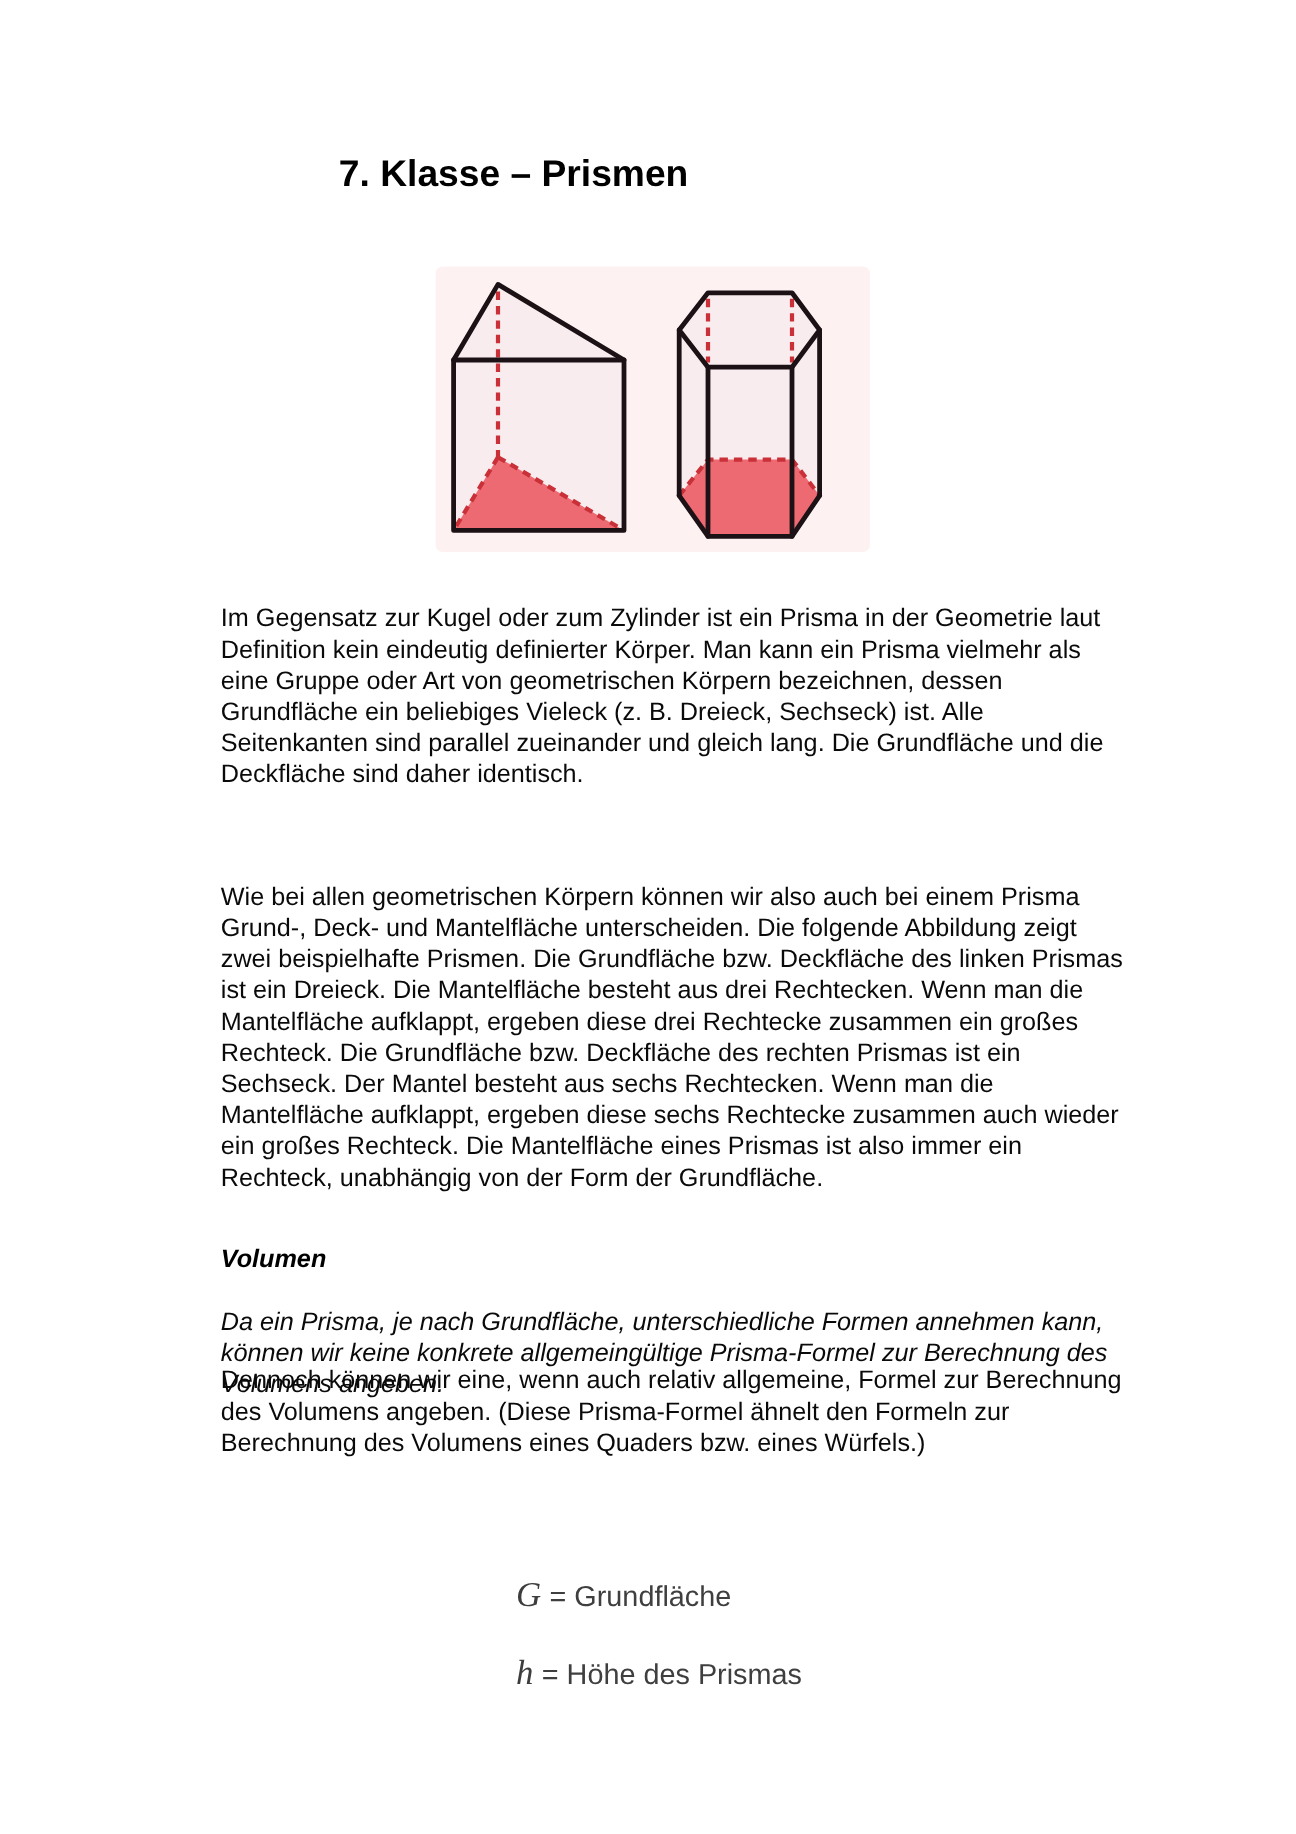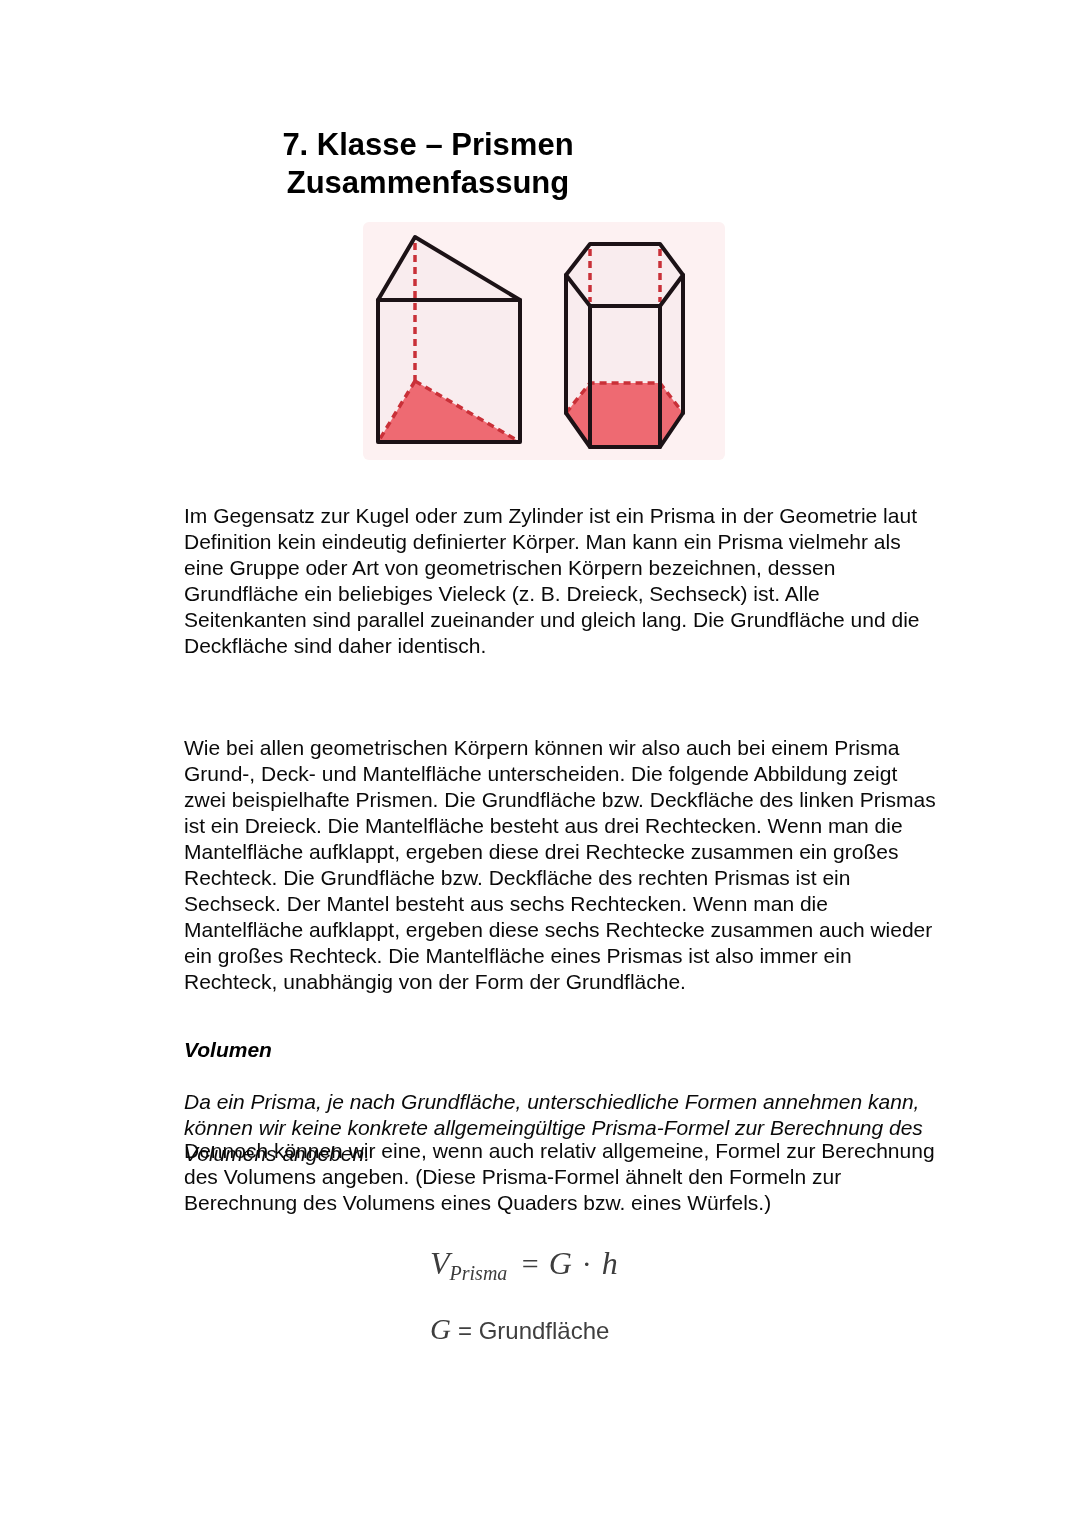--- a/index.html
+++ b/index.html
@@ -88,21 +88,20 @@
     padding-left:7px;
   }
 </style>
 </head>
 <body>
 
 <div class="page">
 
   <div class="doc-title">
     <div>7. Klasse – Prismen</div>
-    <div>Zusammenfassung</div>
   </div>
 
   <div class="figure">
     <svg width="362" height="238" viewBox="0 0 362 238">
 
       <g>
         <polygon points="15,78 52,15 157,78" fill="#f9ecee" stroke="none"></polygon>
         <rect x="15" y="78" width="142" height="142" fill="#f9ecee" stroke="none"></rect>
         <polygon points="52,159 15,220 157,220" fill="#ee6a72" stroke="none"></polygon>
         <line x1="52" y1="21" x2="52" y2="159" stroke="#c93038" stroke-width="3.5" stroke-dasharray="7 5"></line>
@@ -150,23 +149,22 @@
     <div class="sec-heading">Volumen</div>
     <div>Da ein Prisma, je nach Grundfläche, unterschiedliche Formen annehmen kann,
 können wir keine konkrete allgemeingültige Prisma-Formel zur Berechnung des
 Volumens angeben.</div>
   </div>
 
   <div class="body-block p4">Dennoch können wir eine, wenn auch relativ allgemeine, Formel zur Berechnung
 des Volumens angeben. (Diese Prisma-Formel ähnelt den Formeln zur
 Berechnung des Volumens eines Quaders bzw. eines Würfels.)</div>
 
-  <div class="formula-line f-main">
-    <span class="math-var">V</span><span class="math-sub">Prisma</span>
-    <span class="math-op">=</span><span class="math-var">G</span><span class="math-op">·</span><span class="math-var">h</span>
-  </div>
 
   <div class="formula-line f-gdef">
     <span class="def-var">G</span><span class="def-text">= Grundfläche</span>
   </div>
 
+  <div class="formula-line f-hdef">
+    <span class="def-var">h</span><span class="def-text">= Höhe des Prismas</span>
+  </div>
 
 </div>
 
 </body></html>

